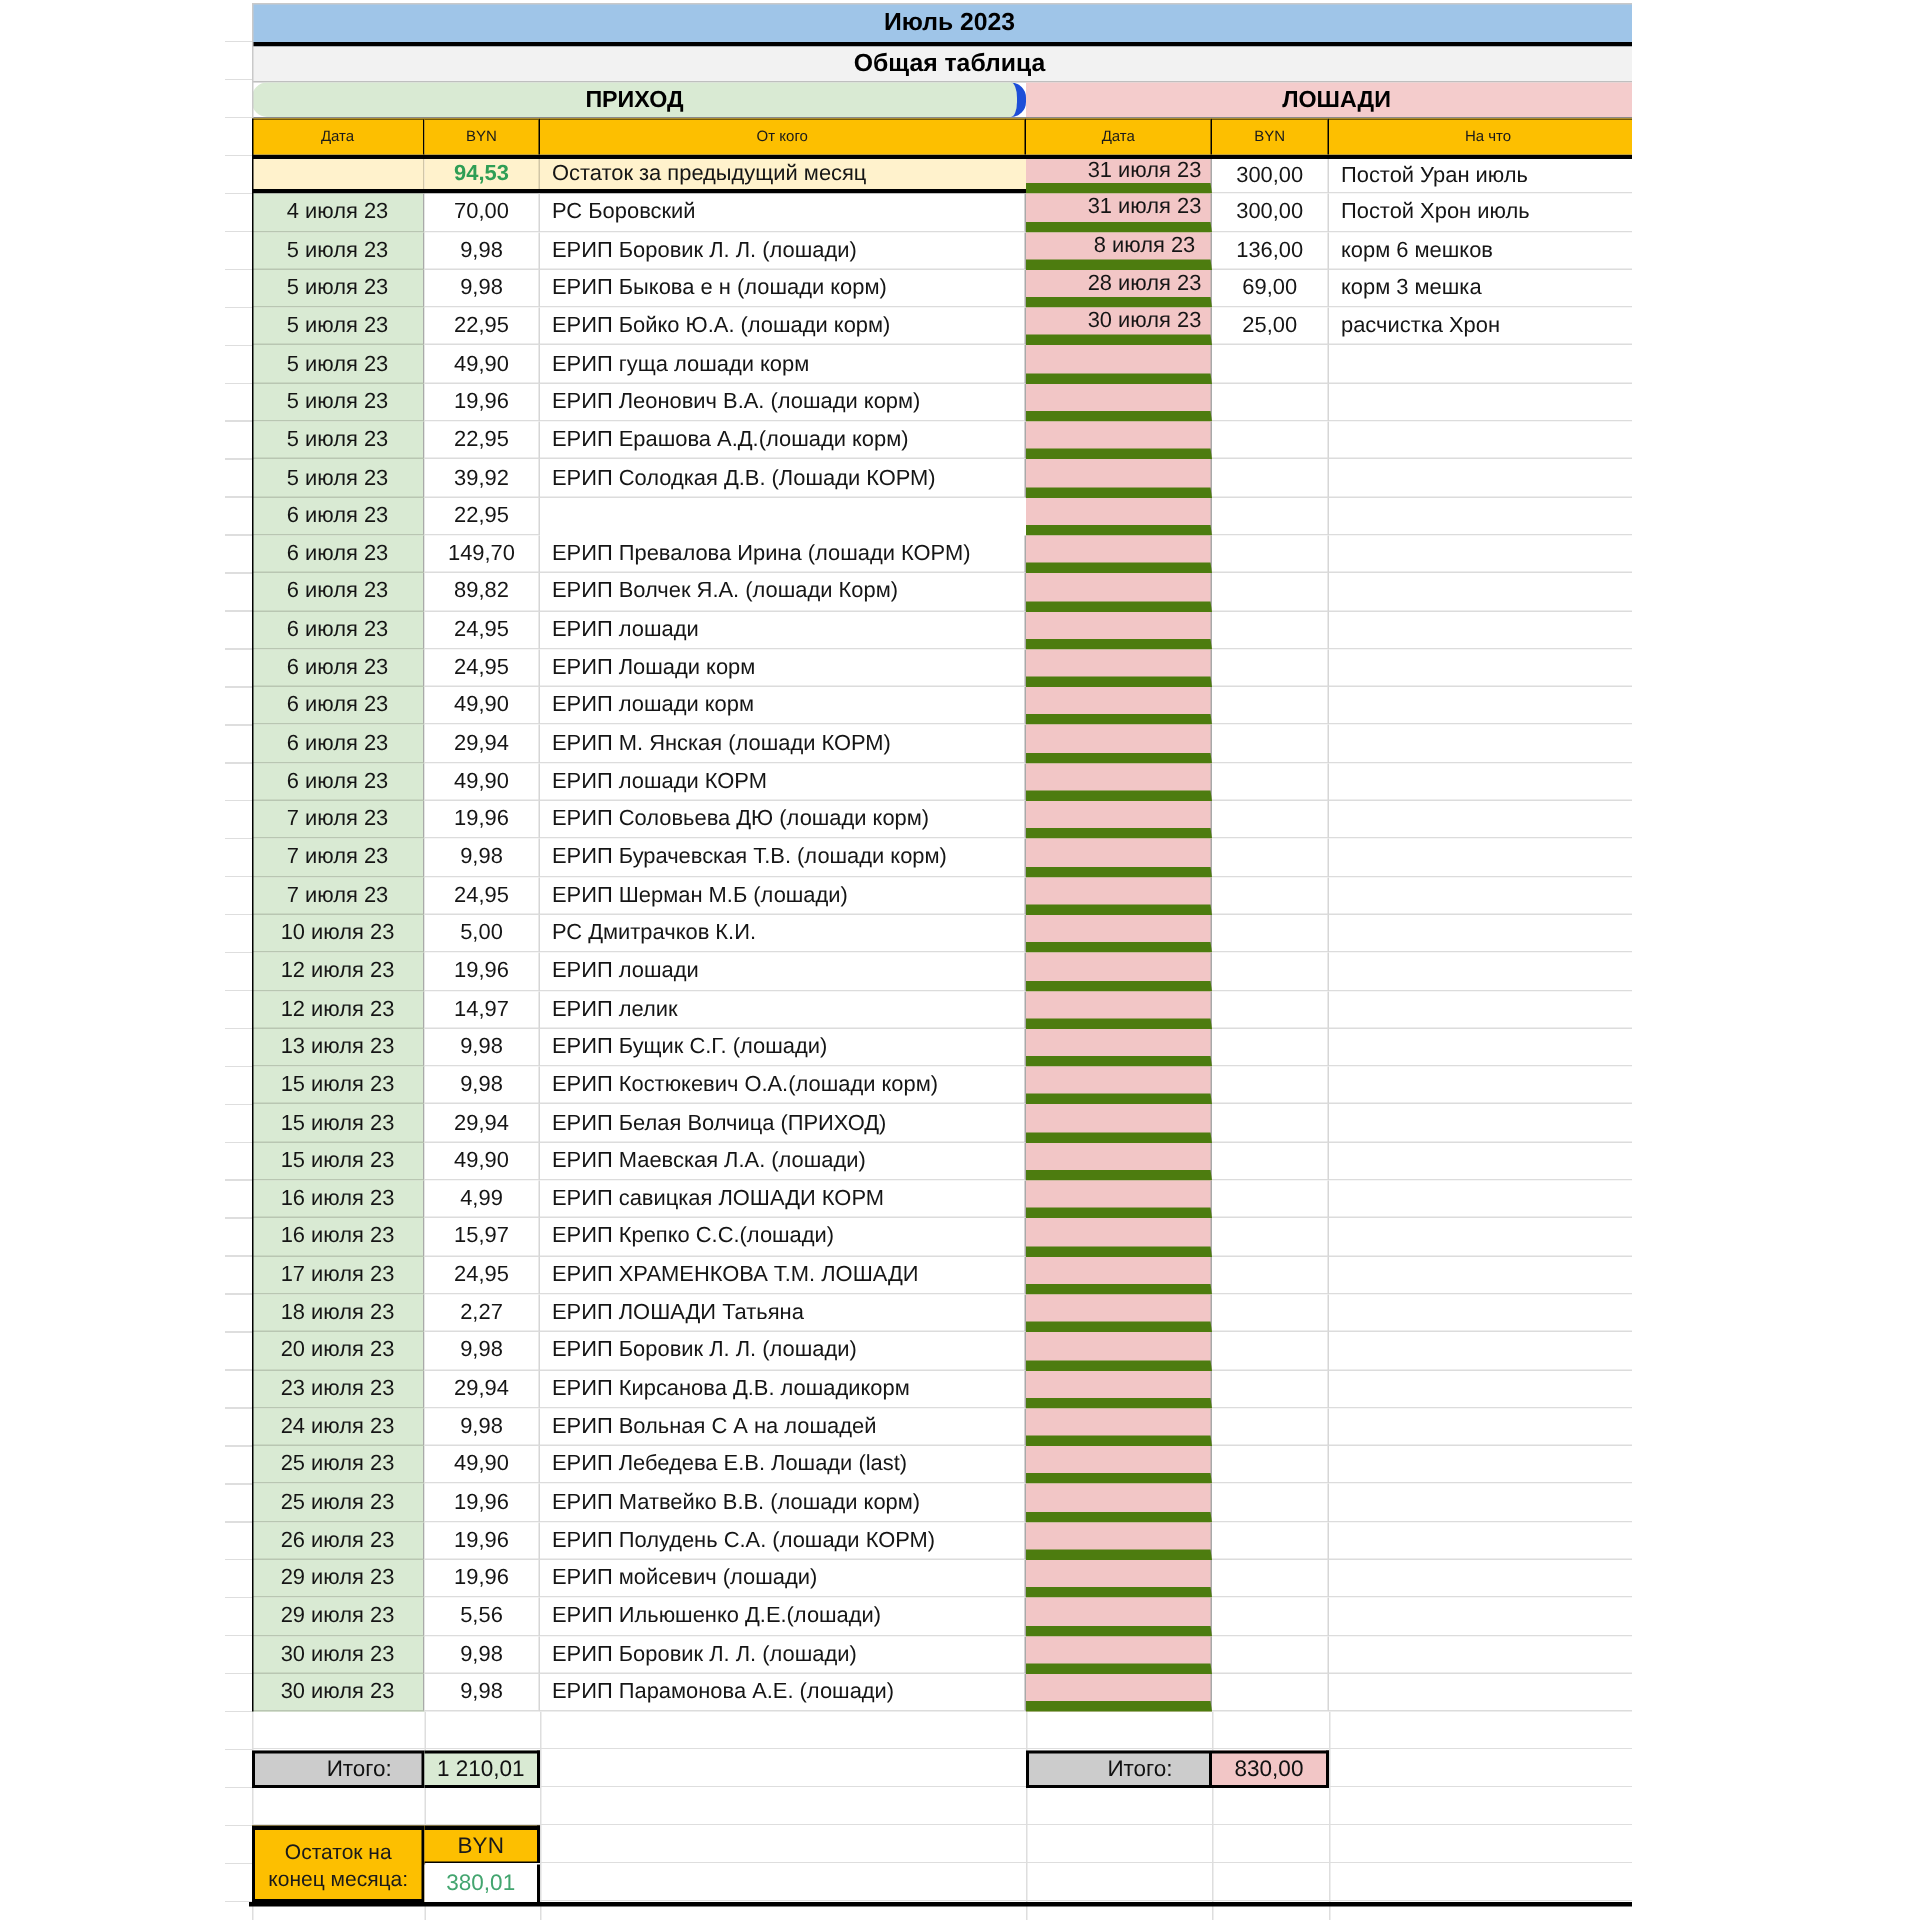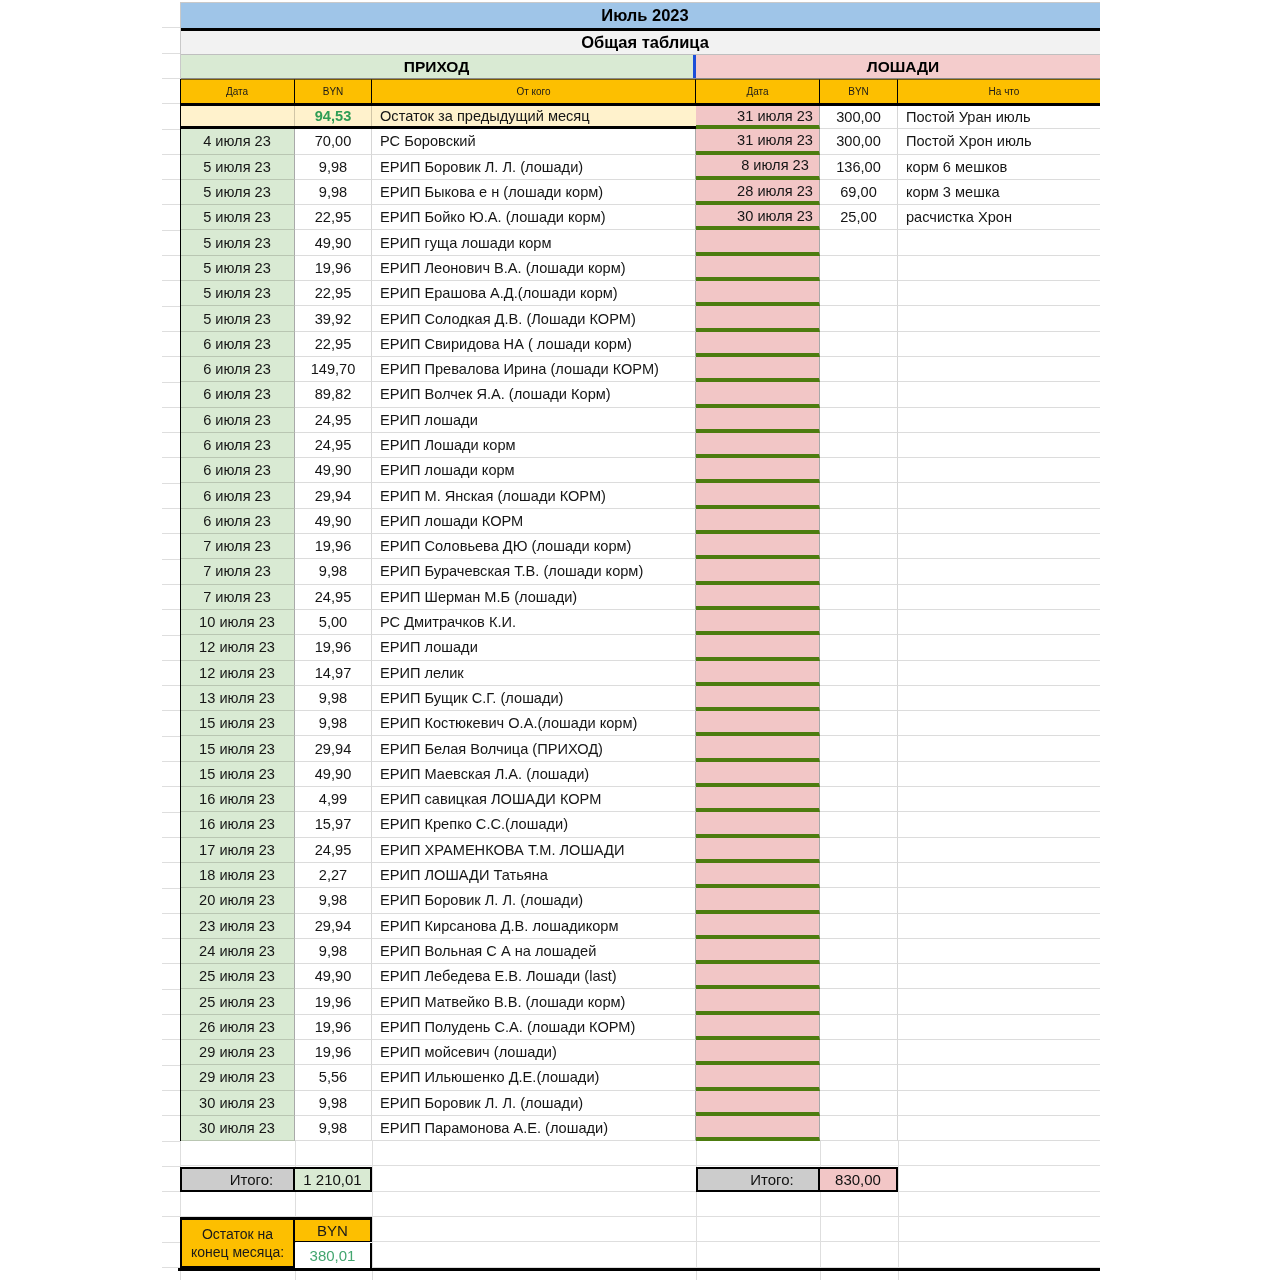--- a/index.html
+++ b/index.html
@@ -1,37 +1,37 @@
 <!DOCTYPE html>
 <html><head>
 <meta charset="utf-8">
 <style>
   html,body{margin:0;padding:0;background:#fff;}
   body{width:1280px;height:1280px;font-family:"Liberation Sans",sans-serif;-webkit-font-smoothing:antialiased;}
-  .canvas{position:relative;width:1088px;height:1280px;background:#fff;overflow:hidden;margin-left:12px;}
+  .canvas{position:relative;width:1088px;height:1280px;background:#fff;overflow:hidden;}
   .abs{position:absolute;box-sizing:border-box;}
 
   
   .grid-h{background:repeating-linear-gradient(to bottom, transparent 0px, transparent 24.3px, #dedede 24.3px, #dedede 25.3px);}
   .vline{width:1px;background:#dedede;}
 
   
   .cell{box-sizing:border-box;display:flex;align-items:center;justify-content:center;
         font-size:14.6px;color:#151515;white-space:nowrap;overflow:hidden;}
   .cell.left{justify-content:flex-start;padding-left:8px;}
 
   
   .titlebar{left:168px;top:2px;width:930px;height:29px;background:#9fc5e8;
             border-top:1px solid #c9c9c9;border-bottom:3px solid #000;
             display:flex;align-items:center;justify-content:center;font-size:16.5px;font-weight:bold;color:#000;}
   .subtitle{left:168px;top:31px;width:930px;height:24px;background:#f2f2f2;border-bottom:1px solid #bfbfbf;
             display:flex;align-items:center;justify-content:center;font-size:16.5px;font-weight:bold;color:#000;}
   .sectionrow{left:168px;top:55px;width:930px;height:24px;display:flex;border-bottom:1px solid #8a8a8a;}
   .sec{box-sizing:border-box;display:flex;align-items:center;justify-content:center;font-size:15.5px;font-weight:bold;color:#000;}
-  .sec.income{width:516px;background:#d9ead3;border-right:3px solid #1d4ed8;}
+  .sec.income{width:516px;background:#d9ead3;border-right:6px solid #1d4ed8;border-radius:10px;}
   .sec.expense{width:414px;background:#f4cccc;}
   .colheadrow{left:168px;top:79px;width:930px;height:27px;display:flex;border-bottom:3px solid #000;}
   .colhead{box-sizing:border-box;display:flex;align-items:center;justify-content:center;
            background:#fdbf00;font-size:10px;color:#1a1a1a;border-right:1px solid #000;border-top:1px solid #7a5b00;}
   .colhead:last-child{border-right:none;}
 
   
   .w-date-i{width:115px;} .w-amt-i{width:77px;} .w-from{width:324px;}
   .w-date-e{width:124px;} .w-amt-e{width:78px;} .w-what{width:212px;}
 
@@ -40,21 +40,21 @@
   .openingrow .cell{background:#fff2cc;border-right:1px solid rgba(0,0,0,0.18);height:100%;}
   .openingrow .cell:last-child{border-right:none;}
   .green-num{color:#2f9e55;font-weight:bold;}
 
   
   .rows{display:flex;flex-direction:column;}
   .trow{display:flex;height:25.3px;box-sizing:border-box;flex:0 0 auto;}
   .trow.first{height:23.3px;}
   .trow .cell{height:100%;}
   .c-green{background:#d9ead3;border-right:1px solid #a9a9a9;border-bottom:1px solid #b9c6b2;text-align:center;}
-  .c-pink{background:#f2c6c6;border-right:1px solid #a9a9a9;border-bottom:4px solid #4d7c0f;padding-left:35px;}
+  .c-pink{background:#f2c6c6;border-right:1px solid #a9a9a9;border-bottom:7px solid #4d7c0f;padding-left:35px;}
   .c-amt{background:#fff;border-right:1px solid #d6d6d6;border-bottom:1px solid #dcdcdc;}
   .c-text{background:#fff;border-right:1px solid #a9a9a9;border-bottom:1px solid #dcdcdc;}
   .c-text-e{background:#fff;border-bottom:1px solid #dcdcdc;}
 
   
   .totalbox{display:flex;height:25.3px;}
   .total-label{box-sizing:border-box;background:#cccccc;border:2px solid #000;display:flex;align-items:center;justify-content:center;font-size:15px;color:#111;padding-left:28px;}
   .total-value{box-sizing:border-box;border:2px solid #000;border-left:none;display:flex;align-items:center;justify-content:center;font-size:15px;color:#111;}
 
   
@@ -153,21 +153,20 @@
     <div class="cell w-from left c-text">ЕРИП Ерашова А.Д.(лошади корм)</div>
   </div>
       <div class="trow">
     <div class="cell w-date-i c-green">5 июля 23</div>
     <div class="cell w-amt-i c-amt">39,92</div>
     <div class="cell w-from left c-text">ЕРИП Солодкая Д.В. (Лошади КОРМ)</div>
   </div>
       <div class="trow">
     <div class="cell w-date-i c-green">6 июля 23</div>
     <div class="cell w-amt-i c-amt">22,95</div>
-    <div class="cell w-from left c-text">ЕРИП Свиридова НА ( лошади корм)</div>
   </div>
       <div class="trow">
     <div class="cell w-date-i c-green">6 июля 23</div>
     <div class="cell w-amt-i c-amt">149,70</div>
     <div class="cell w-from left c-text">ЕРИП Превалова Ирина (лошади КОРМ)</div>
   </div>
       <div class="trow">
     <div class="cell w-date-i c-green">6 июля 23</div>
     <div class="cell w-amt-i c-amt">89,82</div>
     <div class="cell w-from left c-text">ЕРИП Волчек Я.А. (лошади Корм)</div>

